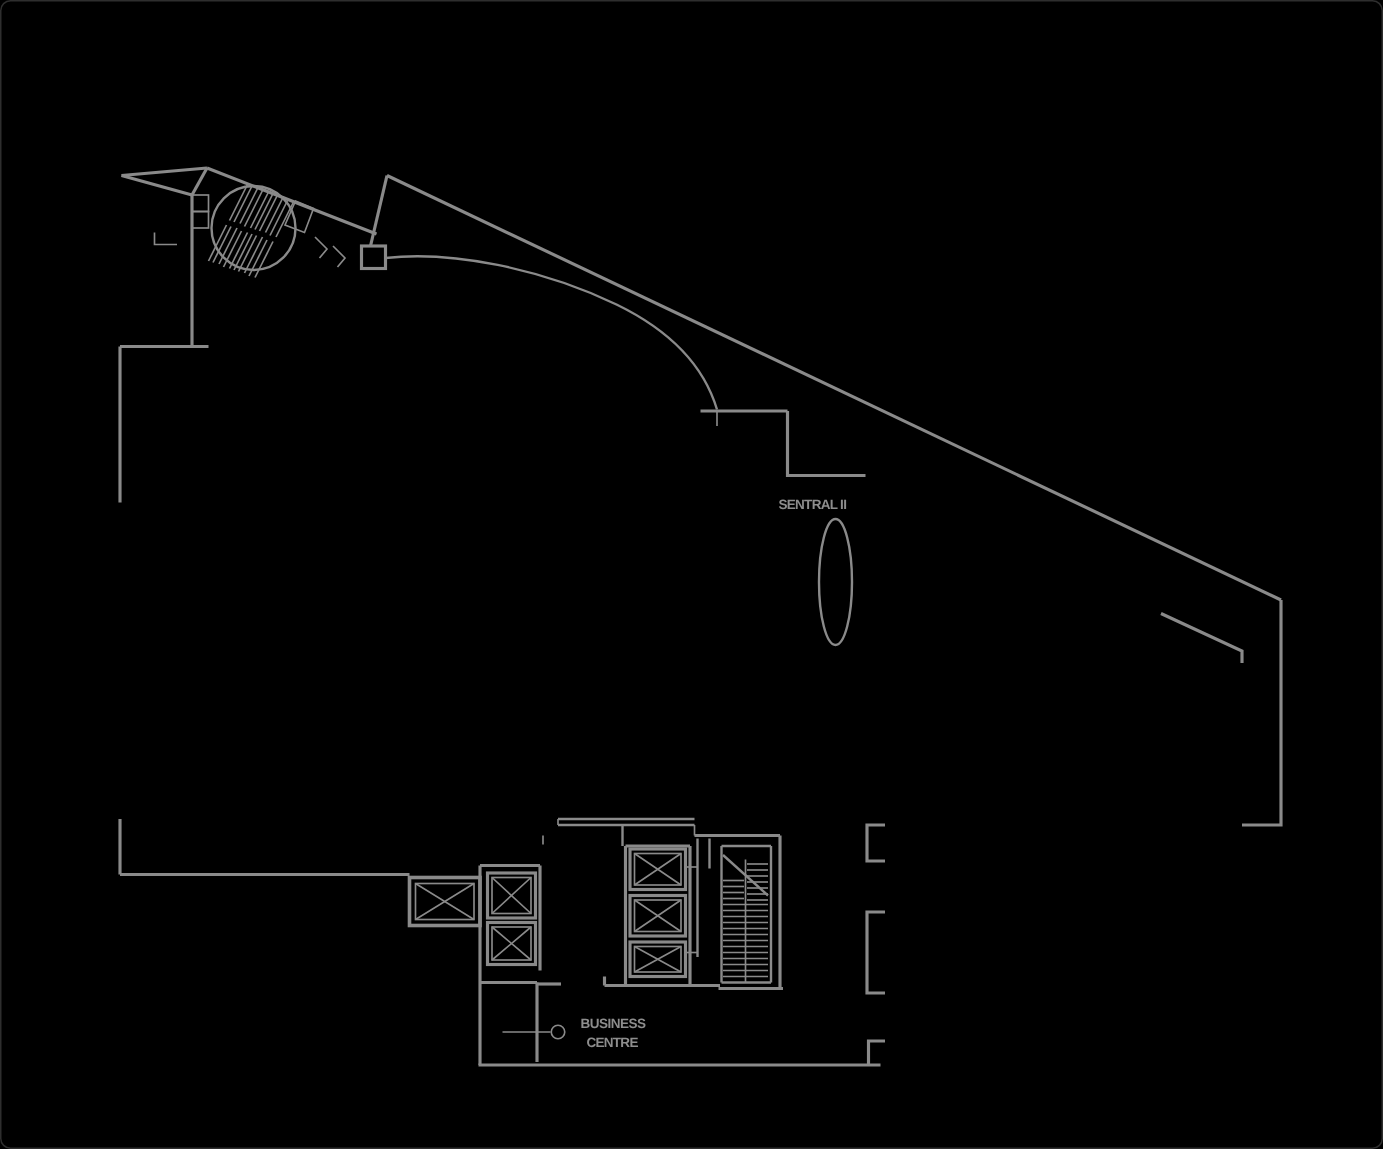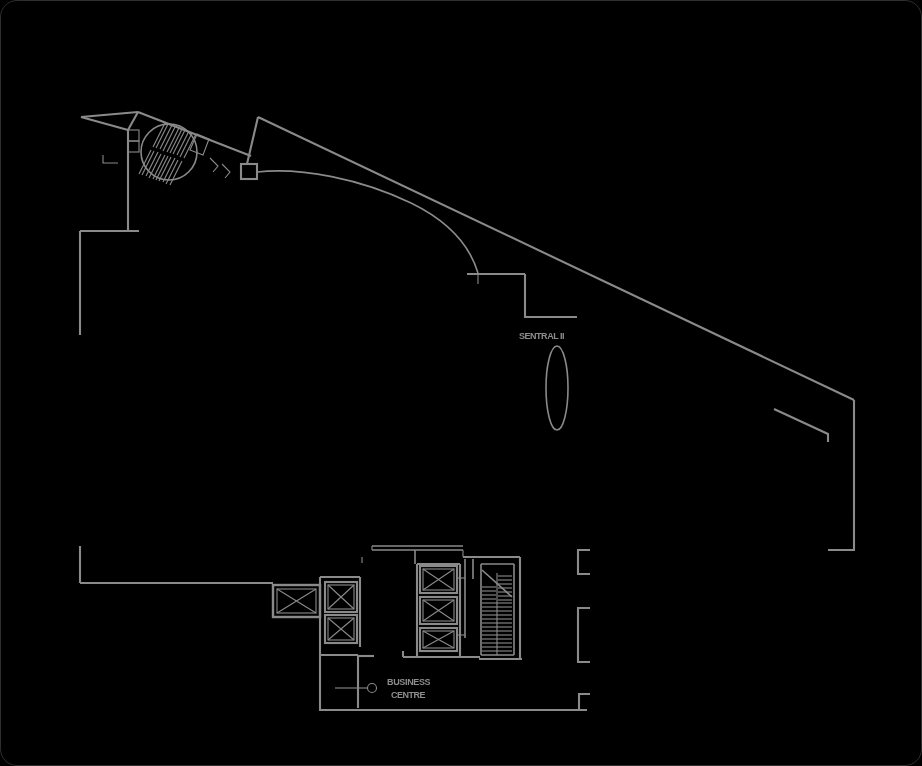--- a/index.html
+++ b/index.html
@@ -1,21 +1,21 @@
 <!DOCTYPE html>
 <html><head>
 <meta charset="utf-8">
 <style>
   html,body{margin:0;padding:0;background:#000;}
   .canvas{
     position:relative;
     width:922px;height:766px;
     background:#000000;
     border:1px solid #2e2e2e;
-    border-radius:17px;
+    border-radius:7px;
     box-sizing:border-box;
     overflow:hidden;
     font-family:"Liberation Sans", sans-serif;
   }
   svg{display:block;}
   .ln{stroke:#8a8a8a;fill:none;stroke-width:1.6;stroke-linecap:butt;}
   .w2{stroke-width:2.1;}
   .w25{stroke-width:2.4;}
   .thin{stroke-width:1.1;}
   .plan-text{

